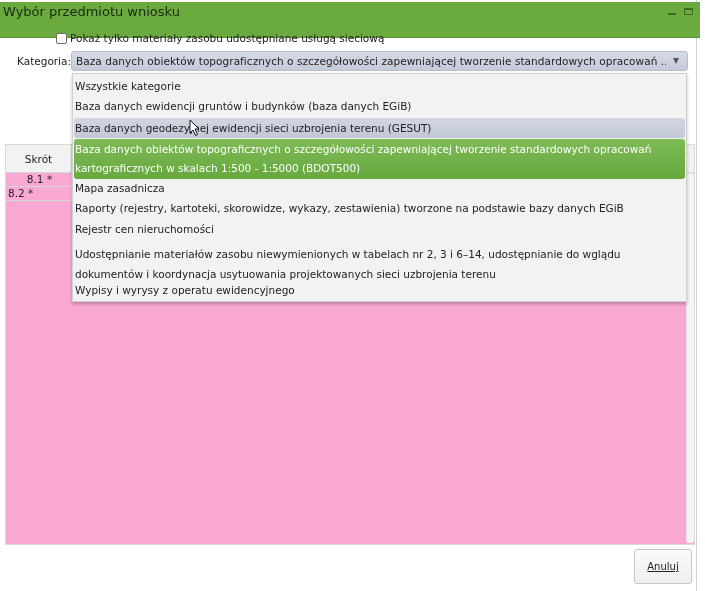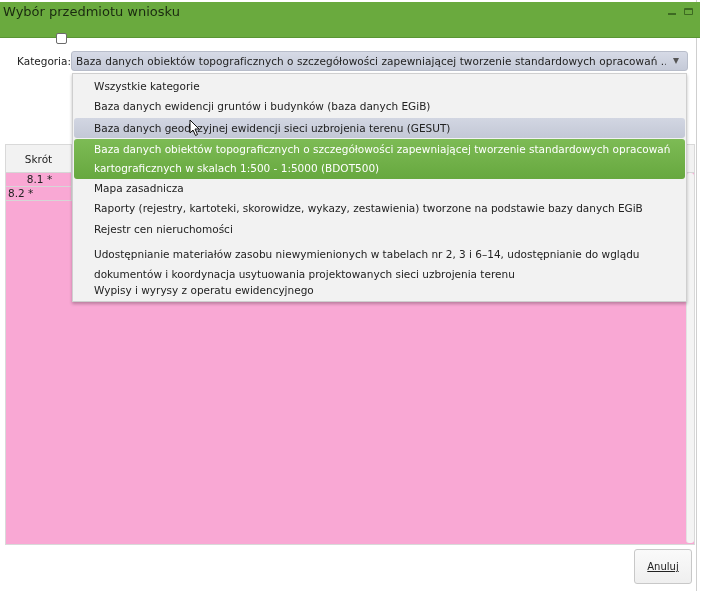--- a/index.html
+++ b/index.html
@@ -89,21 +89,21 @@
 
     
     .dropdown {
       position: absolute; left: 72px; top: 73px; width: 615px; height: 229px;
       background: #f2f2f2;
       border: 1px solid #cfcfcf;
       box-shadow: 0 2px 3px rgba(0,0,0,0.25);
     }
     .opt {
       position: absolute; left: 1px; width: 611px;
-      padding-left: 20px; font-size: 10.5px; color: #222; line-height: 20px; white-space: nowrap;
+      padding-left: 1px; font-size: 10.5px; color: #222; line-height: 20px; white-space: nowrap;
     }
     .opt.hover {
       background: linear-gradient(#d2d6e2, #c3c8d6);
       border-radius: 3px;
     }
     .opt.selected {
       background: linear-gradient(#7dbb55, #67a83f);
       color: #fff; border-radius: 3px; line-height: 19px;
     }
     .opt .line { display: block; }
@@ -127,20 +127,21 @@
 <div class="window">
 
   <div class="titlebar">
     <span class="title">Wybór przedmiotu wniosku</span>
     <span class="ctrl min"></span>
     <span class="ctrl max"></span>
   </div>
 
   <label class="show-only">
     <span class="checkbox"></span>
+    <span class="lbl">Pokaż tylko materiały zasobu udostępniane usługą sieciową</span>
   </label>
 
   <span class="label-kat">Kategoria:</span>
   <div class="combo">
     <span class="val">Baza danych obiektów topograficznych o szczegółowości zapewniającej tworzenie standardowych opracowań ...</span>
     <span class="arrow"></span>
   </div>
 
   <span class="label-filtr">Filtr:</span>
 

